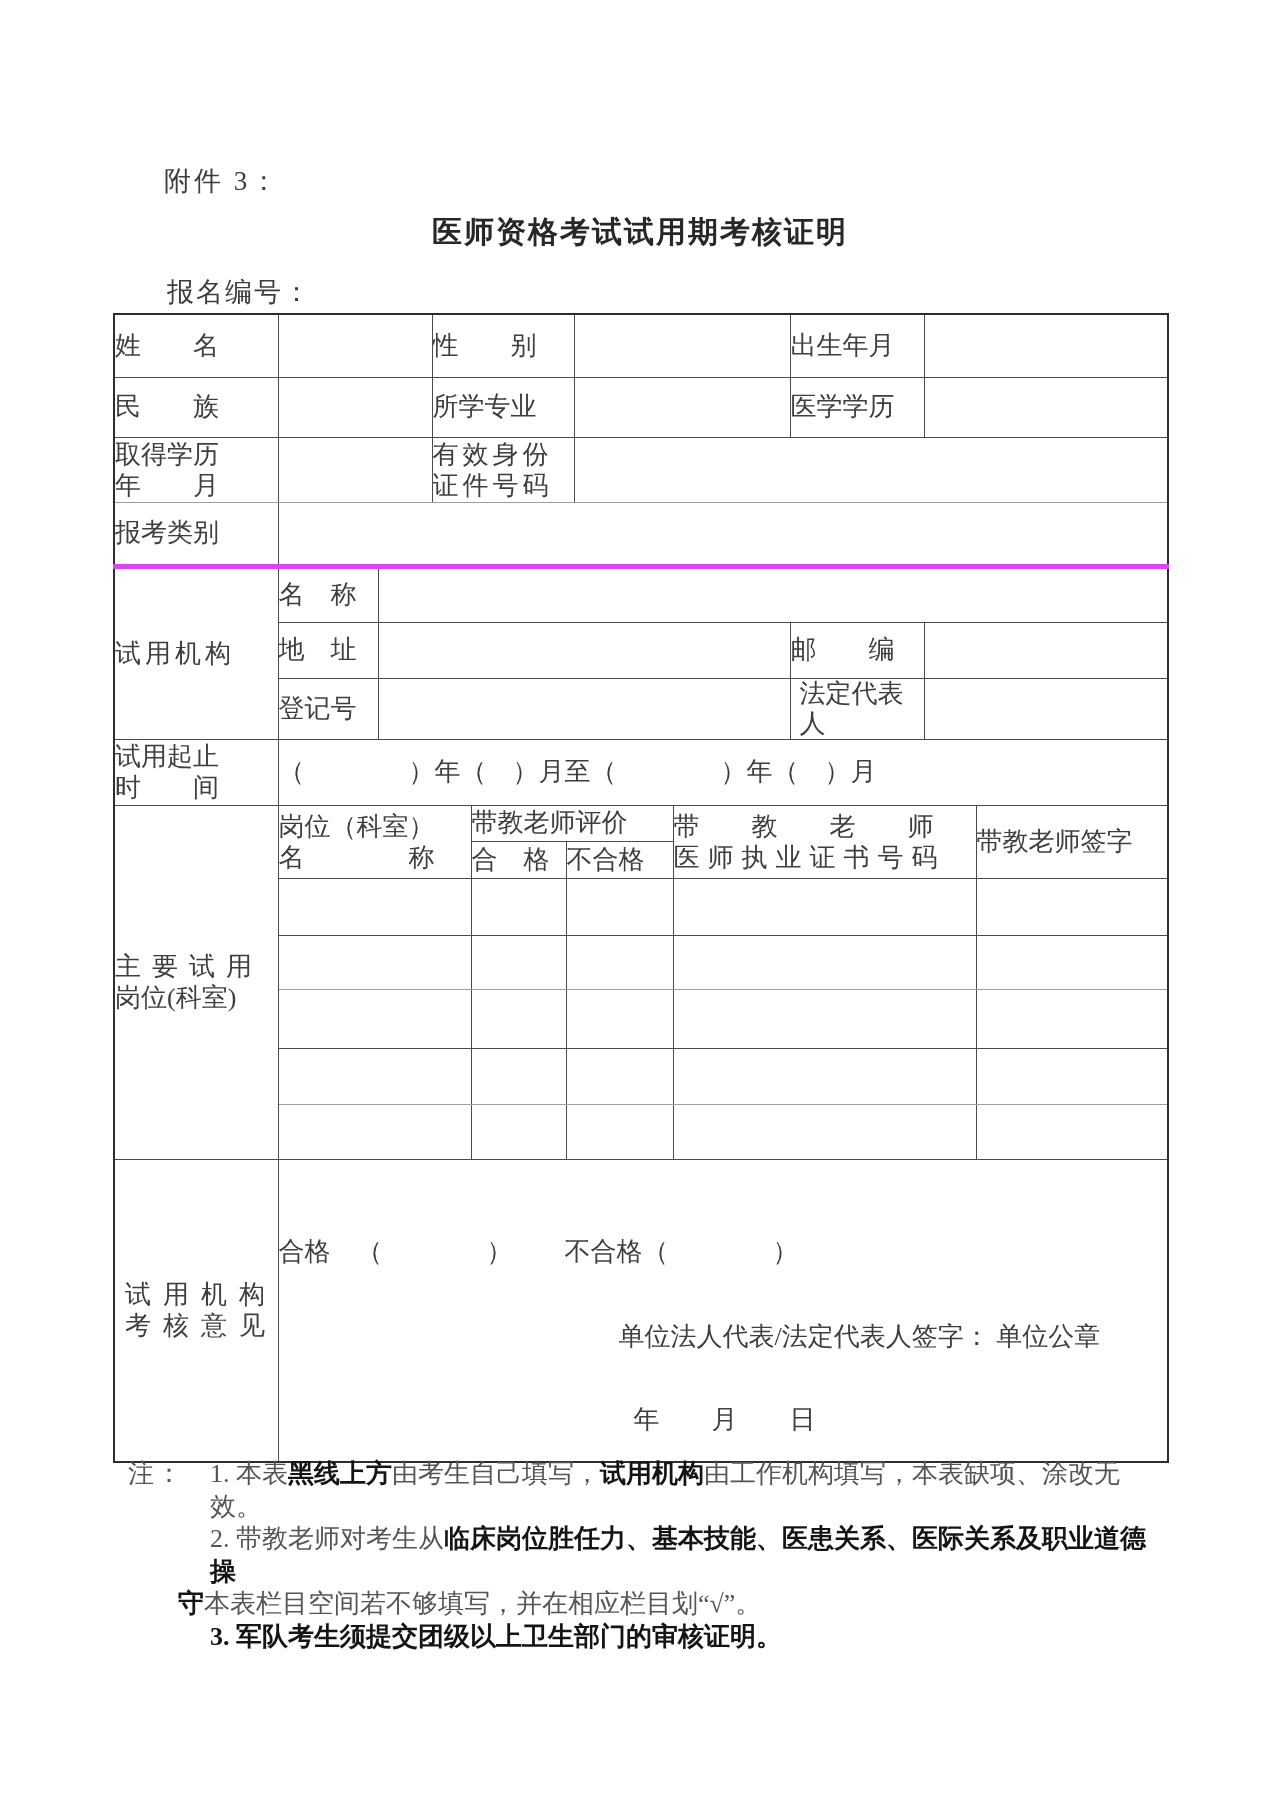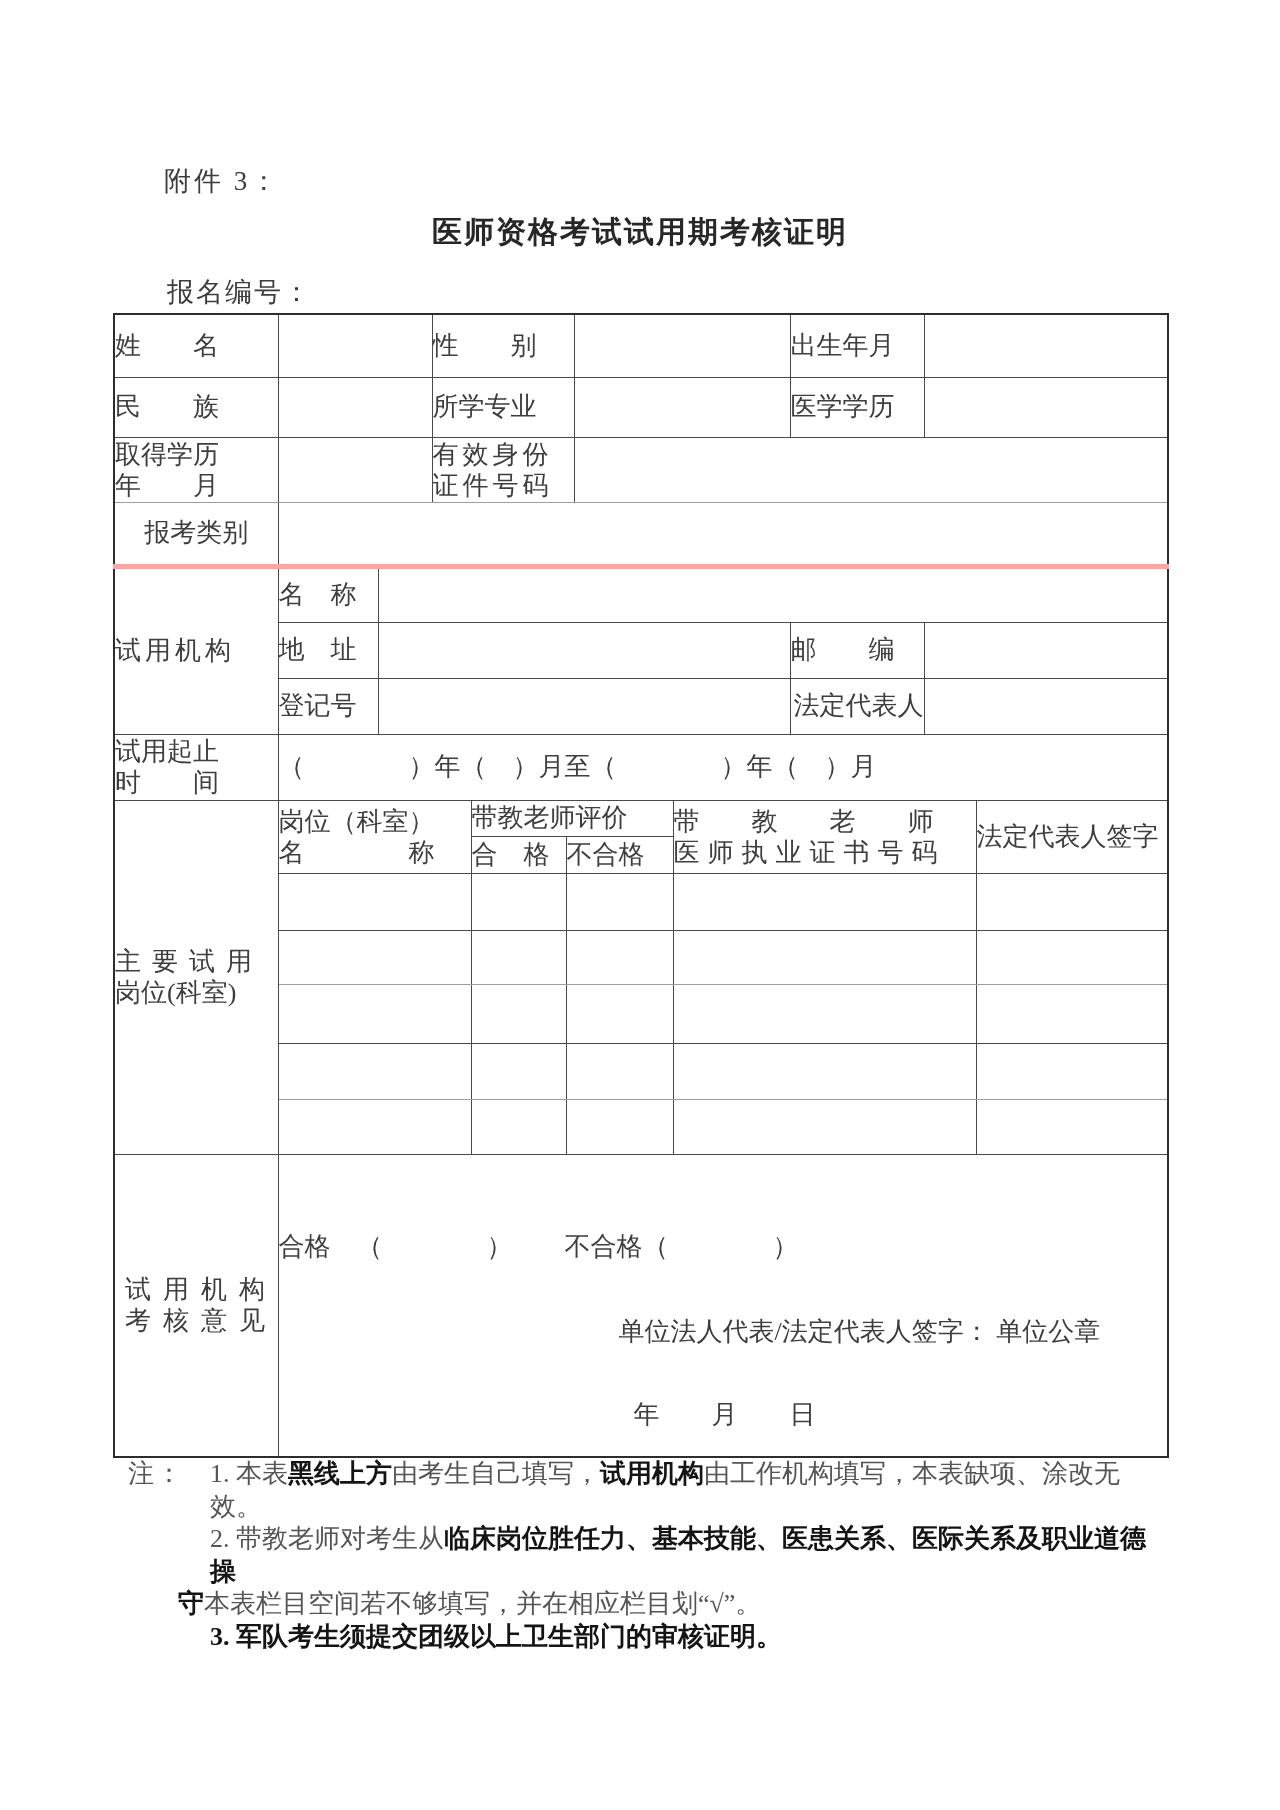--- a/index.html
+++ b/index.html
@@ -13,21 +13,21 @@
          font-size:30px;font-weight:bold;letter-spacing:2px;color:#272727;}
   .regno{position:absolute;left:167px;top:274px;font-size:27px;letter-spacing:2px;color:#3d3d3d;}
 
   table.form{
     position:absolute;left:113px;top:313px;width:1054px;
     border-collapse:collapse;table-layout:fixed;
     border:2px solid #2d2d2d;font-size:26px;color:#3e3e3e;
   }
   table.form td{border:1px solid #4a4a4a;padding:0;vertical-align:middle;overflow:hidden;line-height:30px;}
   tr.graybot td{border-bottom-color:#9e9e9e;}
-  tr.thick td{border-bottom:5px solid #fca5a5;text-align:center;}
+  tr.thick td{border-bottom:5px solid #d946ef;}
   .lines div{line-height:31px;}
   .pl12{padding-left:12px}.pl14{padding-left:14px}.pl15{padding-left:15px}.pl16{padding-left:16px}
   .pl18{padding-left:18px}.pl20{padding-left:20px}.pl22{padding-left:22px}
   .pl30{padding-left:30px}.pl32{padding-left:32px}
   .ls4{letter-spacing:4px}.ls8{letter-spacing:8px}.ls11{letter-spacing:11px}.ls12{letter-spacing:12px}
   .idlab div{letter-spacing:4px;line-height:31px;}
   .vtop{vertical-align:top;}
   .verdict-a{margin-top:52px;}
   .verdict-b{margin-top:55px;padding-left:340px;}
   .verdict-c{margin-top:53px;padding-left:355px;}
@@ -108,21 +108,21 @@
       <tr style="height:56px">
         <td class="pl12">地　址</td>
         <td colspan="6"></td>
         <td class="pl12">邮　　编</td>
         <td colspan="2"></td>
       </tr>
 
       <tr style="height:56px">
         <td class="pl12">登记号</td>
         <td colspan="6"></td>
-        <td style="padding-left:3px">法定代表人</td>
+        <td style="padding-left:9px">法定代表人</td>
         <td colspan="2"></td>
       </tr>
 
       <tr style="height:66px">
         <td class="pl15 lines">
           <div>试用起止</div>
           <div>时　　间</div>
         </td>
         <td colspan="10" class="pl18">（　　　　）年（　）月至（　　　　）年（　）月</td>
       </tr>
@@ -134,21 +134,21 @@
         </td>
         <td rowspan="2" colspan="3" class="pl14 lines">
           <div>岗位（科室）</div>
           <div>名　　　　称</div>
         </td>
         <td colspan="3" class="pl20">带教老师评价</td>
         <td rowspan="2" colspan="3" class="pl16 lines">
           <div>带　　教　　老　　师</div>
           <div class="ls8">医师执业证书号码</div>
         </td>
-        <td rowspan="2" class="pl16">法定代表人签字</td>
+        <td rowspan="2" class="pl16">带教老师签字</td>
       </tr>
       <tr style="height:37px">
         <td class="pl18">合　格</td>
         <td colspan="2" class="pl20">不合格</td>
       </tr>
 
       <tr style="height:57px">
         <td colspan="3"></td>
         <td></td>
         <td colspan="2"></td>

